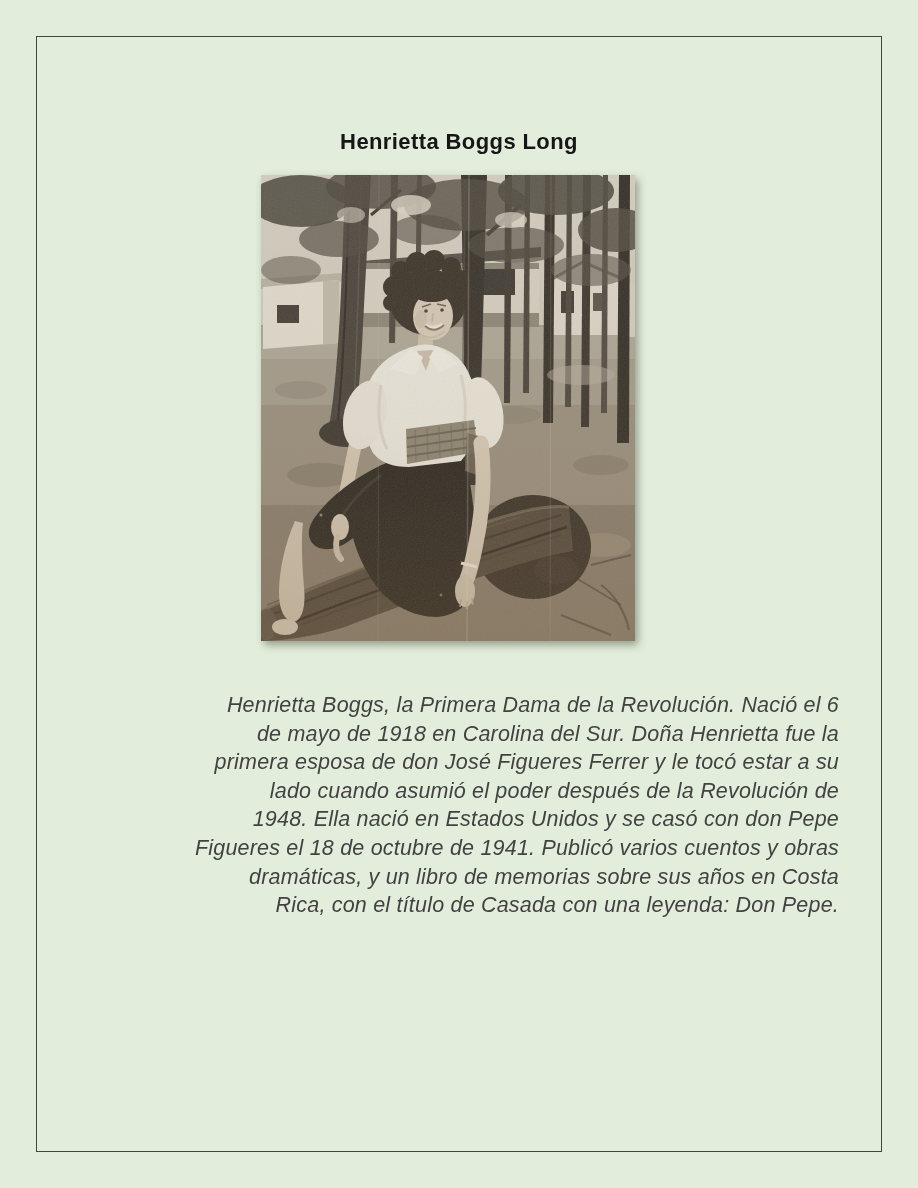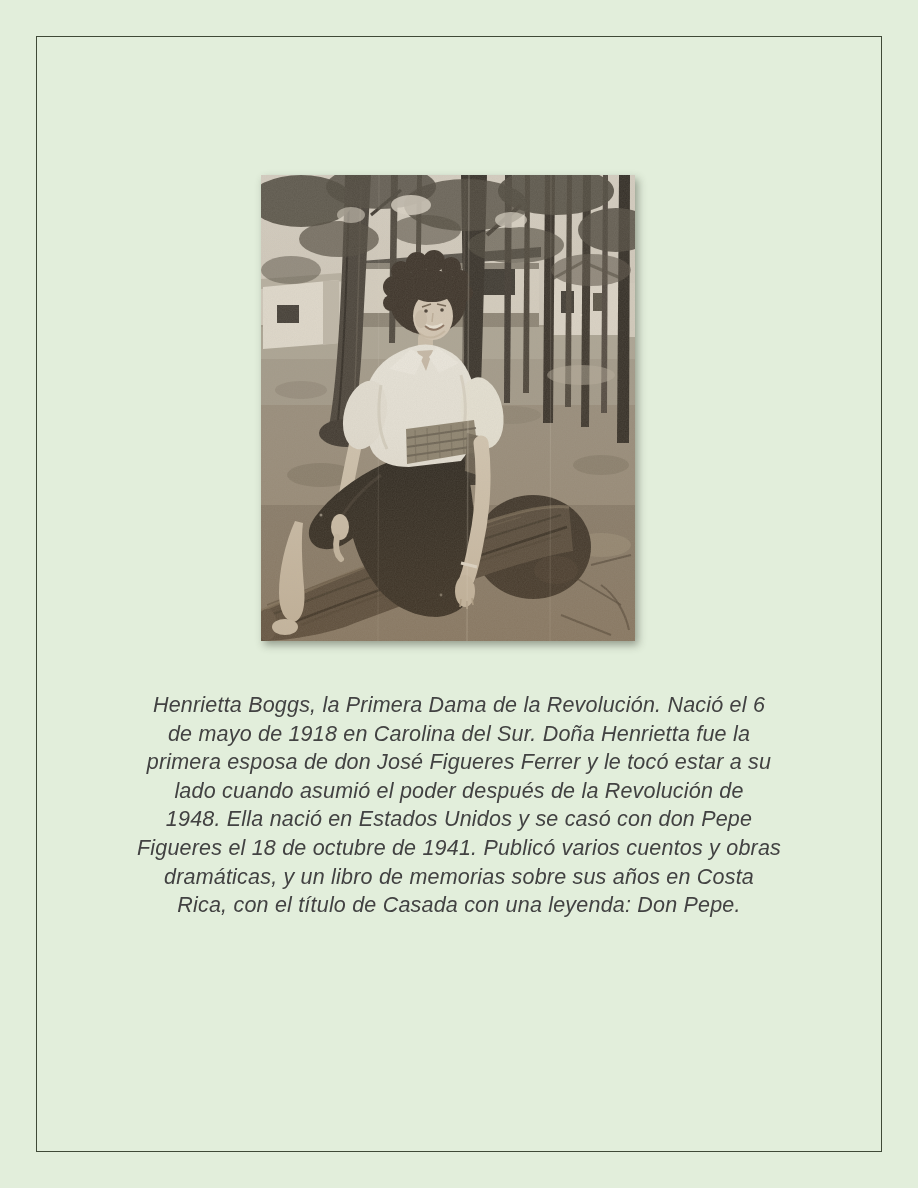--- a/index.html
+++ b/index.html
@@ -31,36 +31,37 @@
   .photo{
     position:absolute;left:261px;top:175px;width:374px;height:466px;
     margin:0;
     box-shadow:3px 4px 8px rgba(55,60,48,0.45);
     background:#cfc9bc;
   }
   .photo svg{display:block;width:374px;height:466px;}
   .para{
     position:absolute;left:79px;top:691px;width:760px;
     margin:0;
-    text-align:center;
+    text-align:right;
     font-style:italic;
     font-size:21.5px;
     line-height:28.6px;
     letter-spacing:0.2px;
     color:#424242;
     white-space:pre-line;
   }
 </style>
 </head>
 <body>
 
 <div class="page">
 
   <div class="frame"></div>
 
+  <h1 class="title">Henrietta Boggs Long</h1>
 
   <figure class="photo">
     <svg viewBox="0 0 374 466" xmlns="http://www.w3.org/2000/svg">
       <defs>
         <linearGradient id="sky" x1="0" y1="0" x2="0" y2="1">
           <stop offset="0" stop-color="#d8d2c6"></stop>
           <stop offset="1" stop-color="#c8c1b3"></stop>
         </linearGradient>
         <linearGradient id="sep" x1="0" y1="0" x2="0" y2="1">
           <stop offset="0" stop-color="#968268" stop-opacity="0.06"></stop>

